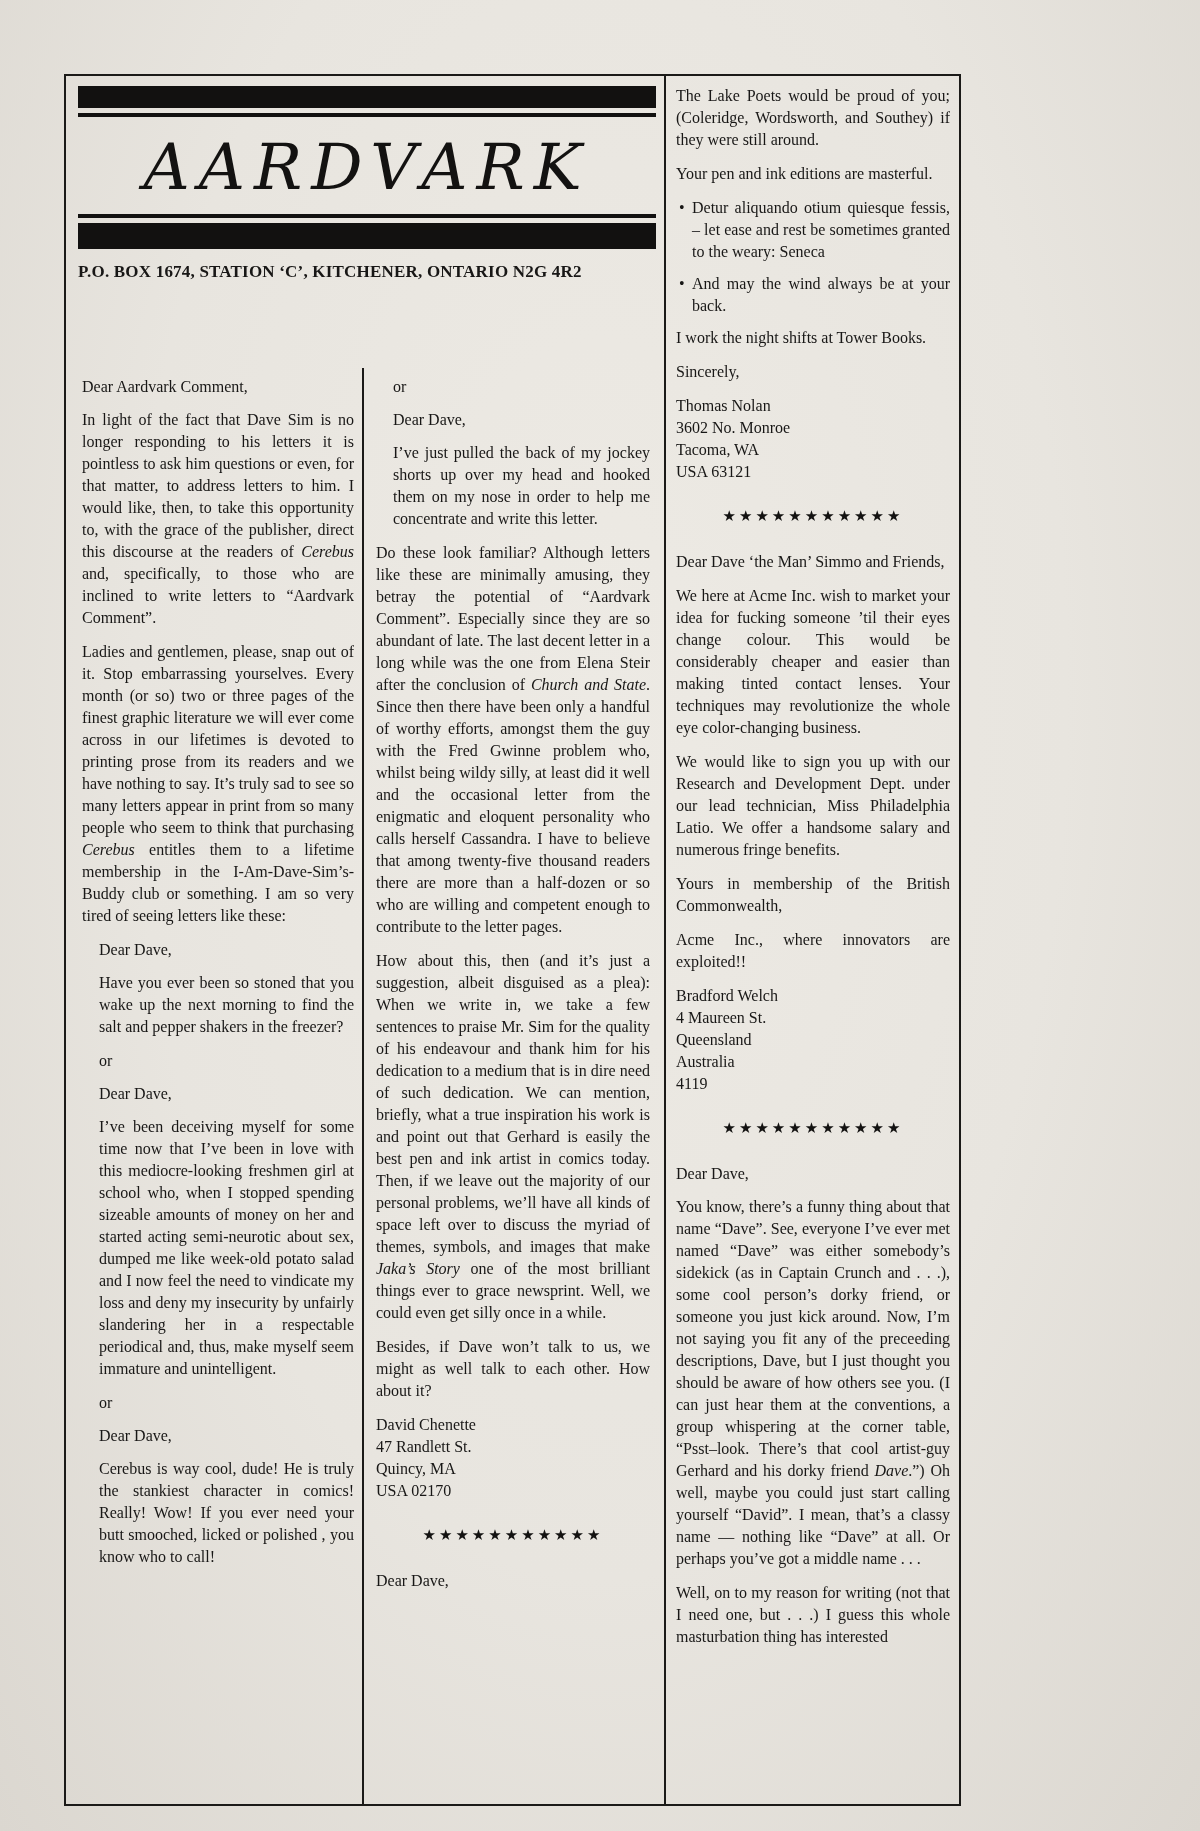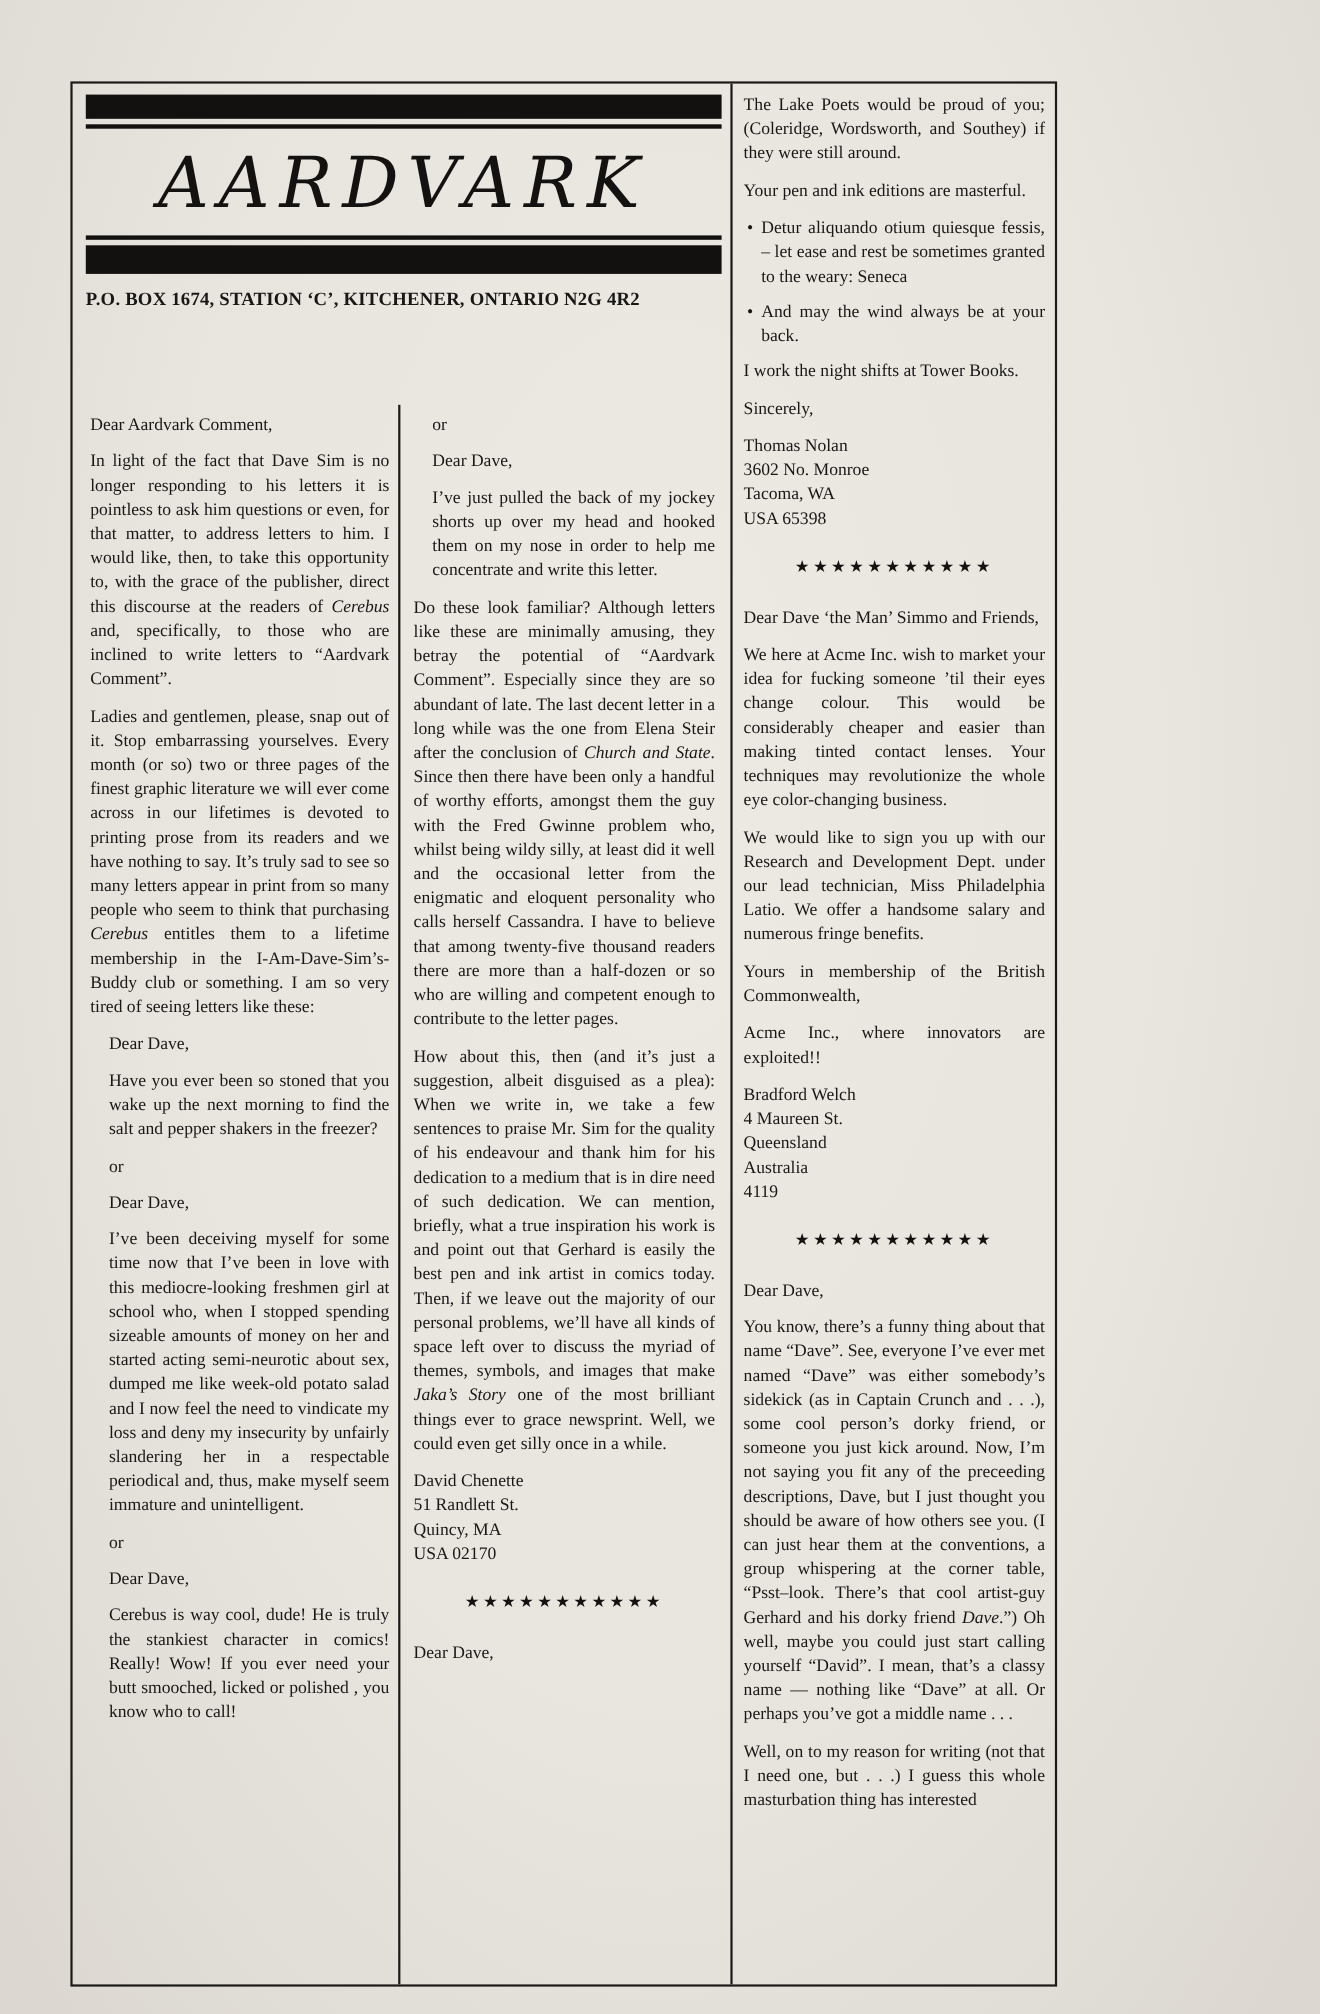--- a/index.html
+++ b/index.html
@@ -94,41 +94,42 @@
         <p class="q-or"><span>or</span></p>
         <p class="q-salutation"><span>Dear Dave,</span></p>
         <p class="q-para"><span>Cerebus is way cool, dude! He is truly the stankiest character in comics! Really! Wow! If you ever need your butt smooched, licked or polished , you know who to call!</span></p>
       </div>
     <div class="col" id="col-middle">
         <p class="q-or"><span>or</span></p>
         <p class="q-salutation"><span>Dear Dave,</span></p>
         <p class="q-para"><span>I’ve just pulled the back of my jockey shorts up over my head and hooked them on my nose in order to help me concentrate and write this letter.</span></p>
         <p class="para"><span>Do these look familiar? Although letters like these are minimally amusing, they betray the potential of “Aardvark Comment”. Especially since they are so abundant of late. The last decent letter in a long while was the one from Elena Steir after the conclusion of </span><span class="it">Church and State</span><span>. Since then there have been only a handful of worthy efforts, amongst them the guy with the Fred Gwinne problem who, whilst being wildy silly, at least did it well and the occasional letter from the enigmatic and eloquent personality who calls herself Cassandra. I have to believe that among twenty-five thousand readers there are more than a half-dozen or so who are willing and competent enough to contribute to the letter pages.</span></p>
         <p class="para"><span>How about this, then (and it’s just a suggestion, albeit disguised as a plea): When we write in, we take a few sentences to praise Mr. Sim for the quality of his endeavour and thank him for his dedication to a medium that is in dire need of such dedication. We can mention, briefly, what a true inspiration his work is and point out that Gerhard is easily the best pen and ink artist in comics today. Then, if we leave out the majority of our personal problems, we’ll have all kinds of space left over to discuss the myriad of themes, symbols, and images that make </span><span class="it">Jaka’s Story</span><span> one of the most brilliant things ever to grace newsprint. Well, we could even get silly once in a while.</span></p>
+        <p class="para"><span>Besides, if Dave won’t talk to us, we might as well talk to each other. How about it?</span></p>
         <div class="sig">
           <div>David Chenette</div>
-          <div>51 Randlett St.</div>
+          <div>47 Randlett St.</div>
           <div>Quincy, MA</div>
           <div>USA 02170</div>
         </div>
         <div class="stars">★★★★★★★★★★★</div>
         <p class="salutation"><span>Dear Dave,</span></p>
       </div>
     <div class="col" id="col-right">
         <p class="para"><span>The Lake Poets would be proud of you; (Coleridge, Wordsworth, and Southey) if they were still around.</span></p>
         <p class="para"><span>Your pen and ink editions are masterful.</span></p>
         <p class="bullet"><span class="bullet-marker">•</span><span>Detur aliquando otium quiesque fessis, – let ease and rest be sometimes granted to the weary: Seneca</span></p>
         <p class="bullet"><span class="bullet-marker">•</span><span>And may the wind always be at your back.</span></p>
         <p class="para"><span>I work the night shifts at Tower Books.</span></p>
         <p class="para"><span>Sincerely,</span></p>
         <div class="sig">
           <div>Thomas Nolan</div>
           <div>3602 No. Monroe</div>
           <div>Tacoma, WA</div>
-          <div>USA 65398</div>
+          <div>USA 63121</div>
         </div>
         <div class="stars">★★★★★★★★★★★</div>
         <p class="para"><span>Dear Dave ‘the Man’ Simmo and Friends,</span></p>
         <p class="para"><span>We here at Acme Inc. wish to market your idea for fucking someone ’til their eyes change colour. This would be considerably cheaper and easier than making tinted contact lenses. Your techniques may revolutionize the whole eye color-changing business.</span></p>
         <p class="para"><span>We would like to sign you up with our Research and Development Dept. under our lead technician, Miss Philadelphia Latio. We offer a handsome salary and numerous fringe benefits.</span></p>
         <p class="para"><span>Yours in membership of the British Commonwealth,</span></p>
         <p class="para"><span>Acme Inc., where innovators are exploited!!</span></p>
         <div class="sig">
           <div>Bradford Welch</div>
           <div>4 Maureen St.</div>

